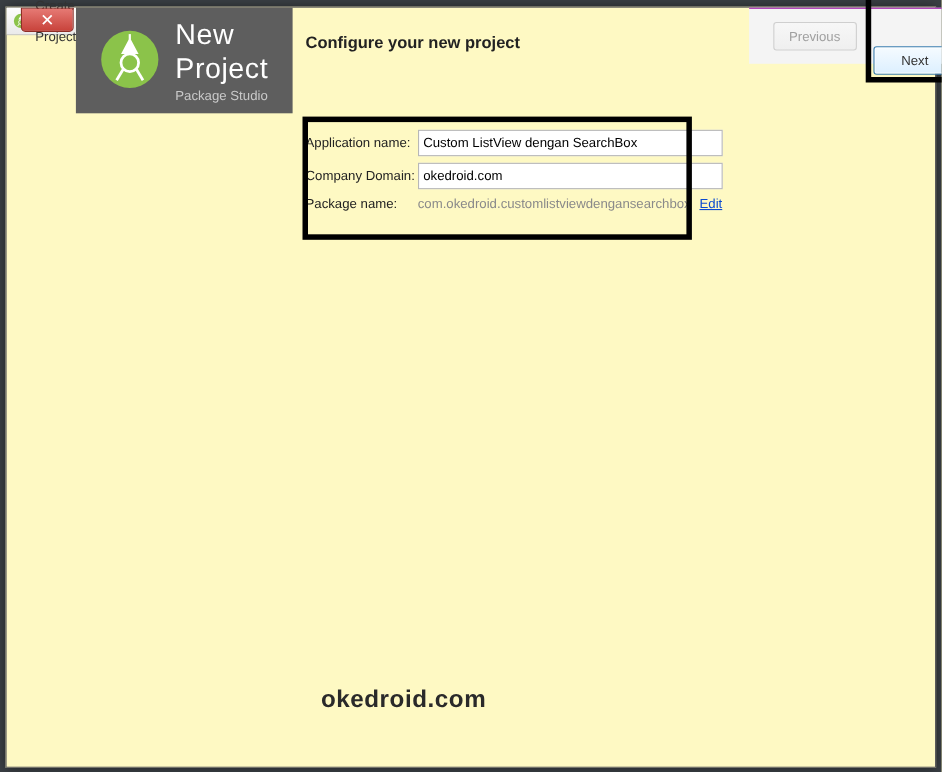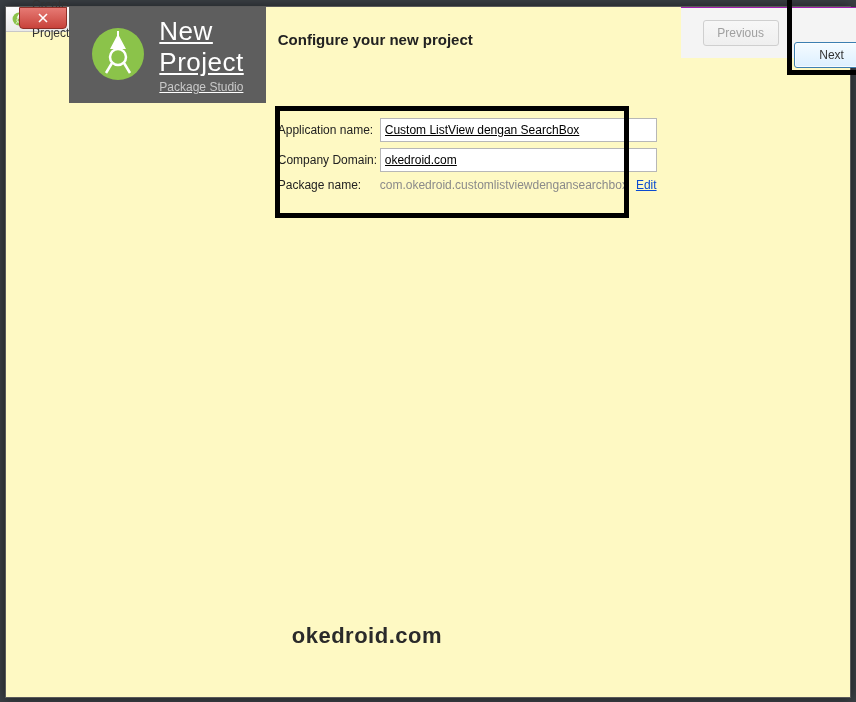--- a/index.html
+++ b/index.html
@@ -35,21 +35,20 @@
     color:#fff; font-weight:bold;
     cursor:pointer;
   }
   .close-btn svg { display:block; }
   .header {
     height:96px;
     background:#5e5e5e;
     display:flex; align-items:center;
     padding:0 22px;
     color:#fff;
-    text-decoration:underline;
   }
   .header-icon { margin-right:14px; }
   .header-text { display:flex; flex-direction:column; }
   .header-title { font-size:26px; font-weight:300; letter-spacing:.5px; }
   .header-sub { font-size:12px; color:#c9c9c9; margin-top:2px; }
   .content {
     flex:1 1 auto;
     padding:24px 24px 0 12px;
     position:relative;
   }
@@ -58,21 +57,21 @@
   .highlight-box {
     position:absolute;
     left:-3px; top:-12px; width:344px; height:102px;
     border:5px solid #000; pointer-events:none;
   }
   .row { display:flex; align-items:center; margin-bottom:6px; }
   .row .label { width:102px; color:#222; }
   .row input[type=text] {
     flex:1; height:20px; padding:1px 4px;
     border:1px solid #b7b7b7; font-family:inherit; font-size:12px;
-    outline:none; background:#fff;text-decoration:underline;
+    outline:none; background:#fff;
   }
   .pkg-row .pkg { color:#8a8a8a; flex:1;text-align:center; }
   .edit-link {
     color:#0b4bd0; text-decoration:underline; cursor:pointer; font-size:12px;
     margin-left:8px;
   }
   .spacer { height:100px; }
   .loc-row .browse {
     width:24px; height:22px; border:1px solid #b0b0b0; background:linear-gradient(#fdfdfd,#e8e8e8);
     margin-left:4px; display:flex; align-items:center; justify-content:center;

